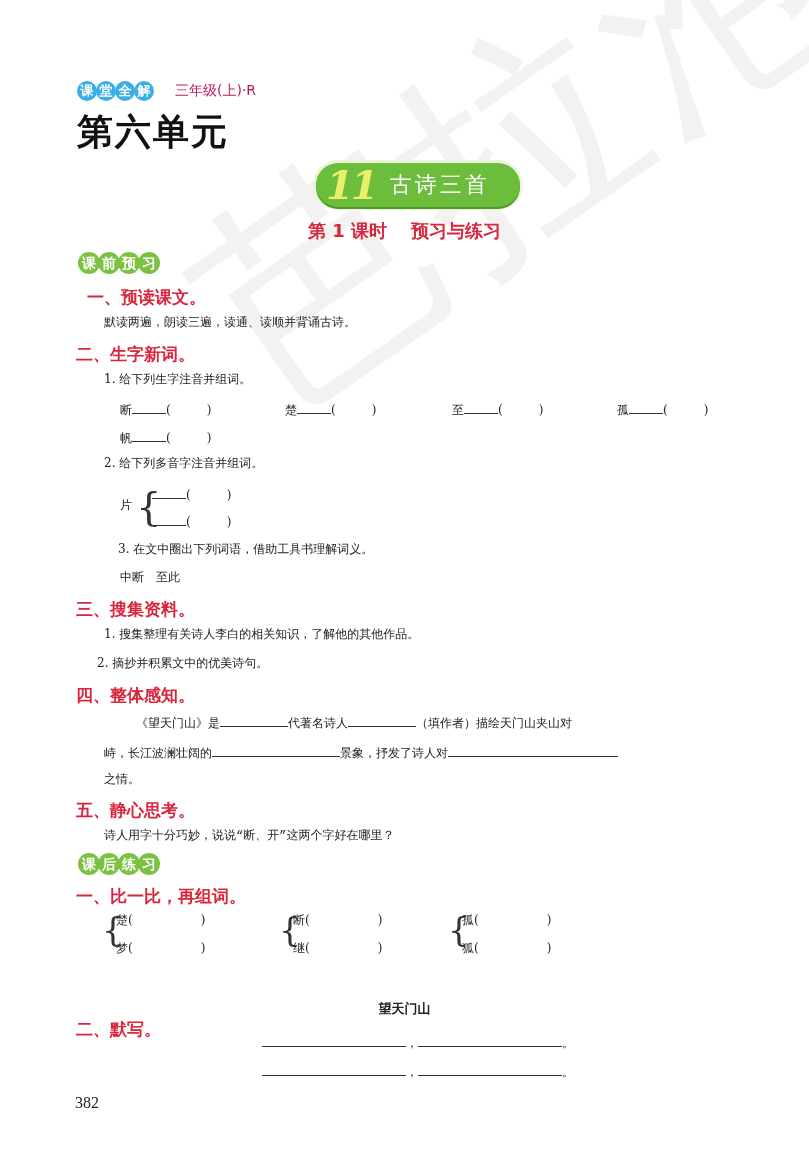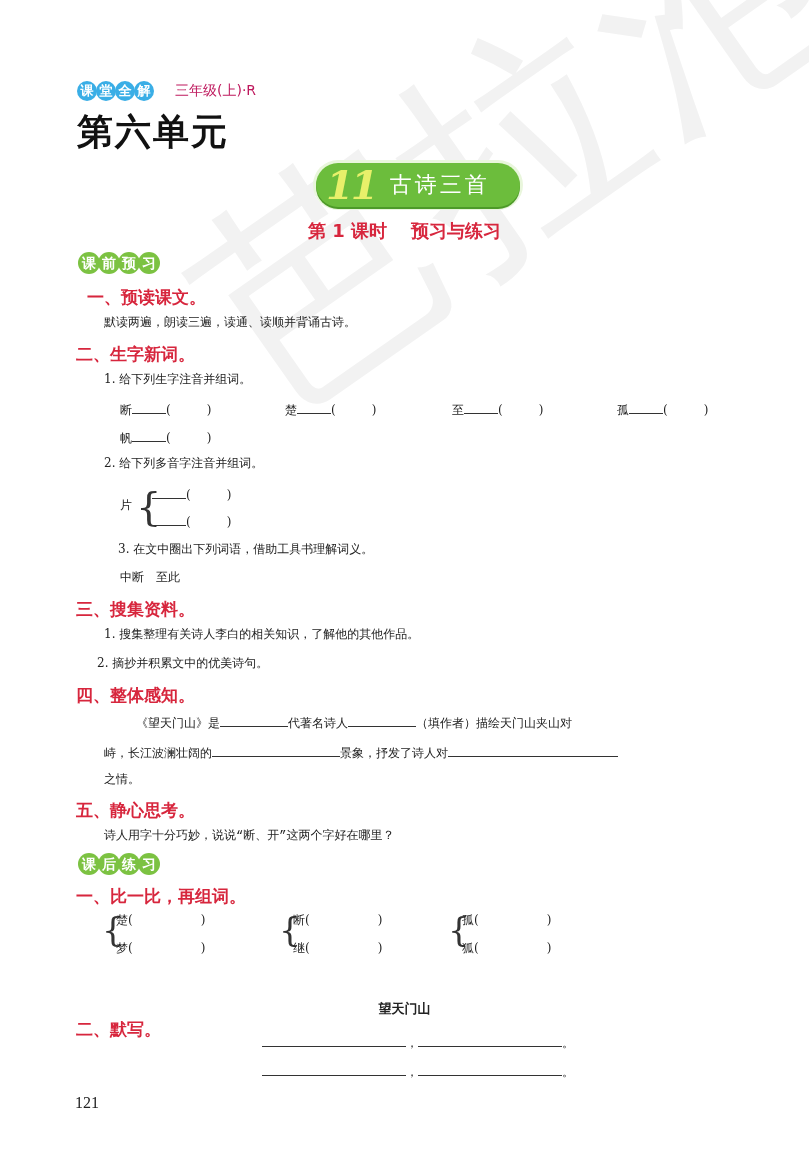--- a/index.html
+++ b/index.html
@@ -135,14 +135,14 @@
   <div class="abs h" style="left:76px;top:970px;margin-top:48px;">二、默写。</div>
   <div class="abs poem-title">望天门山</div>
 
   <div class="abs t" style="left:262px;top:1032px;">
     <span class="blank" style="width:144px"></span><span>，</span><span class="blank" style="width:144px"></span><span>。</span>
   </div>
   <div class="abs t" style="left:262px;top:1061px;">
     <span class="blank" style="width:144px"></span><span>，</span><span class="blank" style="width:144px"></span><span>。</span>
   </div>
 
-  <div class="abs pageno">121</div>
+  <div class="abs pageno">382</div>
 </div>
 
 </body></html>

